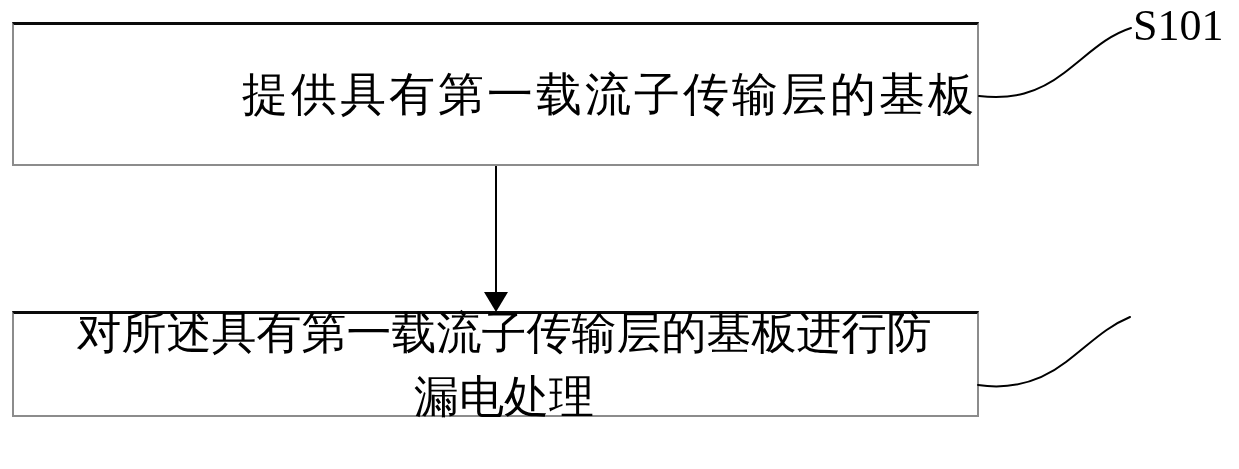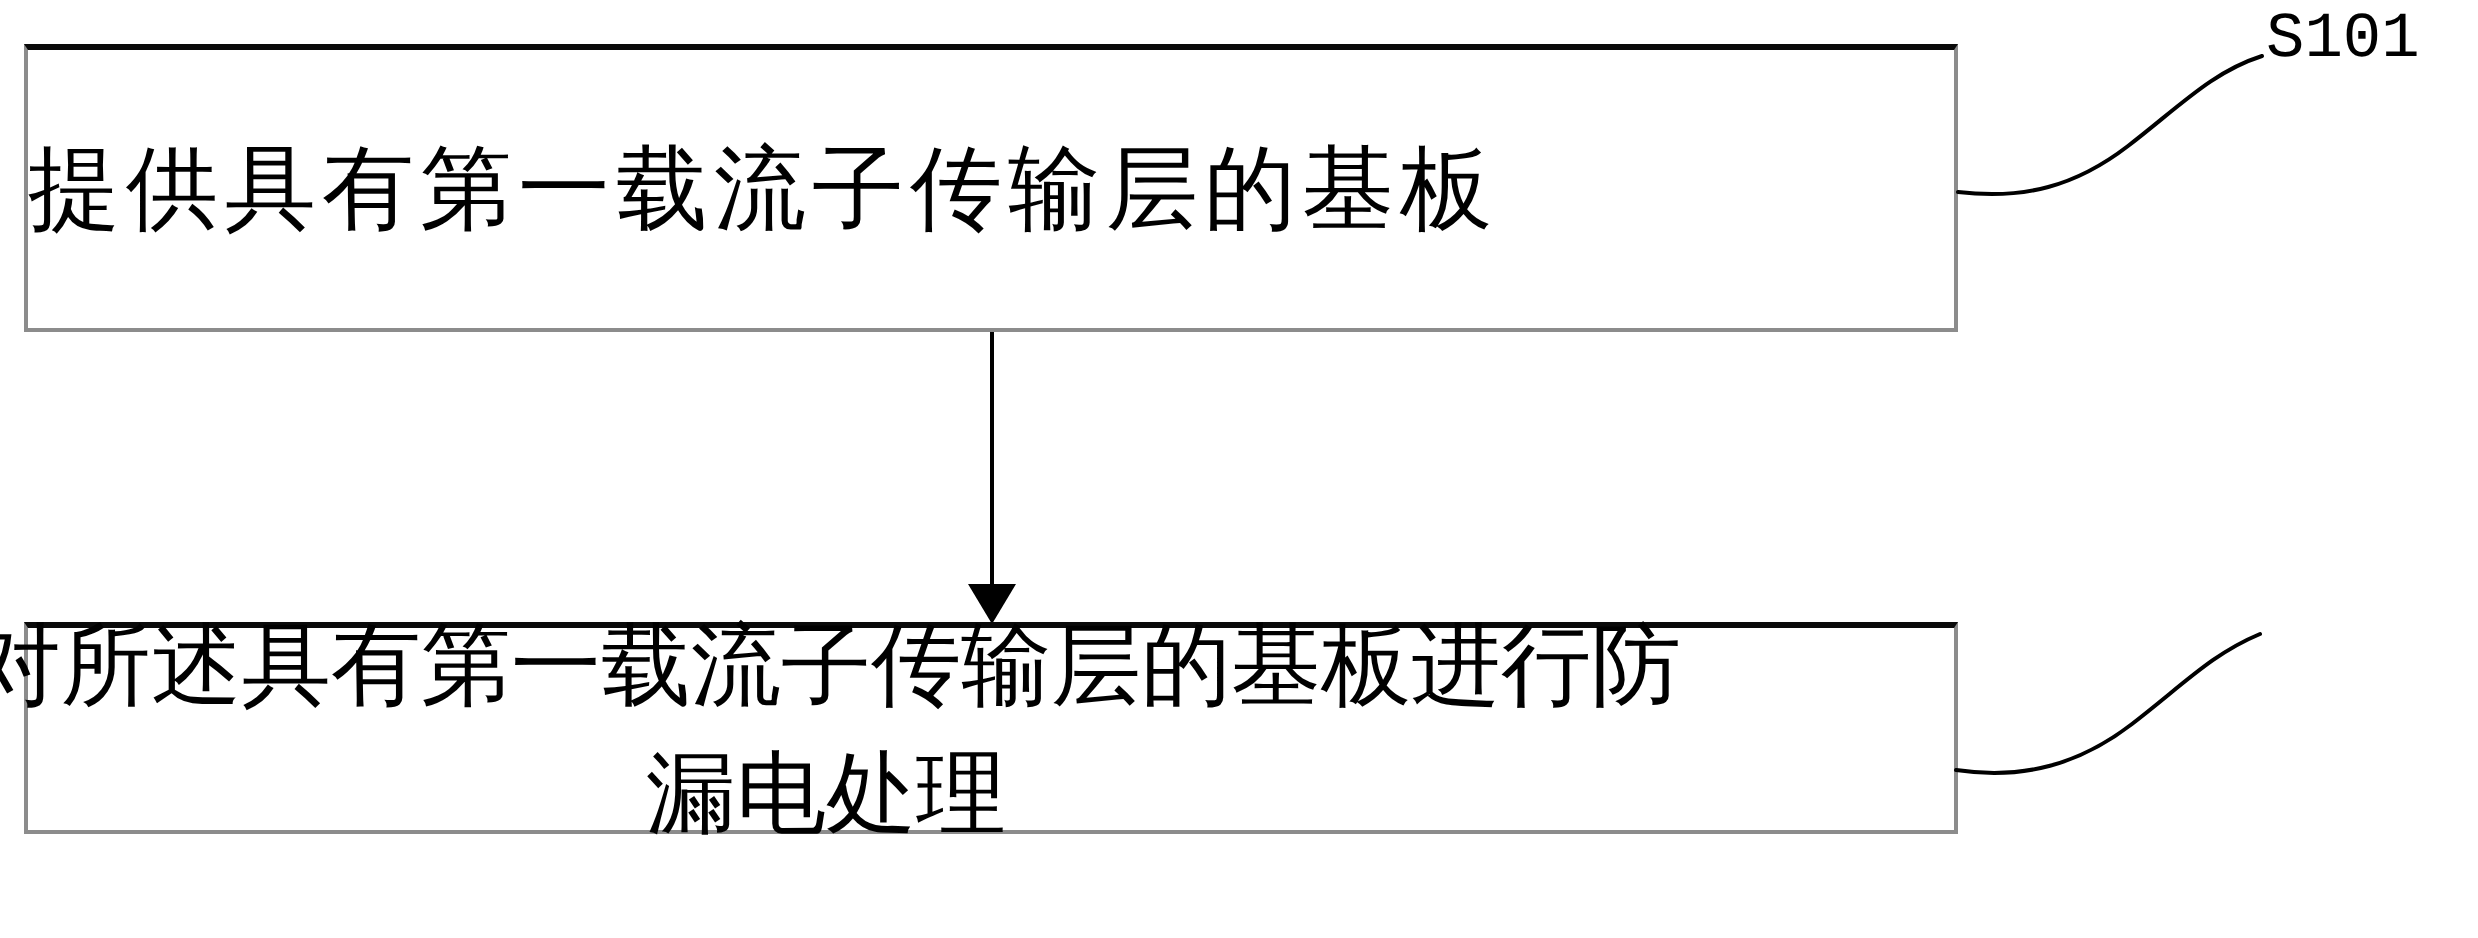--- a/index.html
+++ b/index.html
@@ -17,21 +17,21 @@
   .box {
     position: absolute;
     left: 12px;
     width: 967px;
     box-sizing: border-box;
     background: transparent;
     border: 2px solid var(--box-border-color, #8c8c8c);
     border-top: 3px solid var(--box-border-top-color, #0a0a0a);
     display: flex;
     align-items: center;
-    justify-content: flex-start;
+    justify-content: flex-end;
   }
   .box1 { top: 22px;  height: 144px; }
   .box2 { top: 311px; height: 106px; }
 
   .box-text {
     text-align: center;
     color: var(--text-color, #000000);
     font-family: "Liberation Serif", serif;
   }
   .t1 {
@@ -69,23 +69,23 @@
   .overlay { position: absolute; left: 0; top: 0; }
   .overlay path {
     fill: none;
     stroke: var(--line-color, #000000);
     stroke-width: 2;
     stroke-linecap: round;
   }
 
   .tag {
     position: absolute;
-    font-size: 32px;
+    font-size: 44px;
     line-height: 1;
-    font-family: Liberation Mono, monospace;
+    font-family: Liberation Serif, serif;
     color: var(--text-color, #000000);
     white-space: nowrap;
   }
   .tag1 { left: 1133px; top: 4px; }
   .tag2 { left: 1131px; top: 293px; }
 </style>
 </head>
 <body>
 
 <div class="fig">

